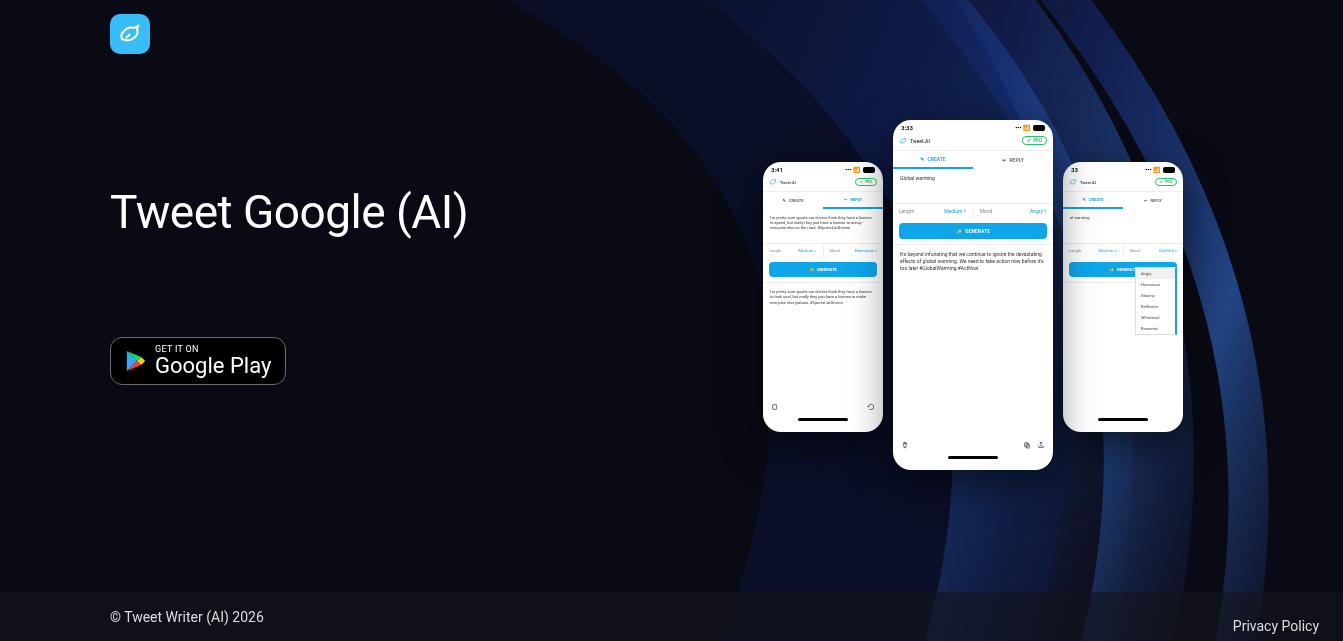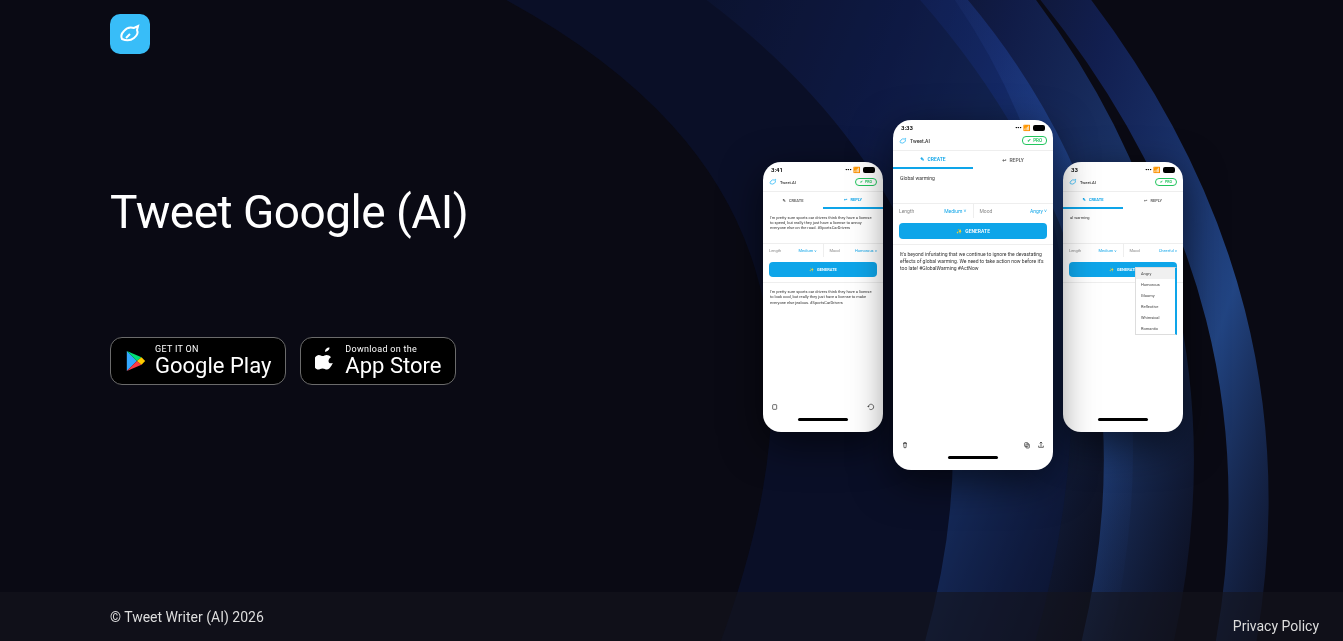--- a/index.html
+++ b/index.html
@@ -184,31 +184,20 @@
             <path d="M2 2 L18 9 L13 13 Z" fill="#00e076"></path>
             <path d="M13 13 L18 17 L2 24 Z" fill="#ff3a44"></path>
             <path d="M18 9 L22 13 L18 17 L13 13 Z" fill="#ffcb00"></path>
           </svg>
       </span>
       <span class="lines">
         <span class="small">GET IT ON</span>
         <span class="big">Google Play</span>
       </span>
     </a>
-    <a class="store-btn">
-      <span class="ap-icon">
-        <svg viewBox="0 0 24 28">
-            <path d="M16.5 1.5c0 1.4-.6 2.7-1.5 3.6-1 1-2.5 1.8-4 1.6-.2-1.4.6-2.8 1.5-3.7 1-1 2.7-1.7 4-1.5zM20.5 20.3c-.7 1.6-1.1 2.3-2 3.7-1.3 2-3.1 4.4-5.3 4.4-2 0-2.5-1.3-5.2-1.3s-3.3 1.3-5.2 1.3c-2.2 0-4-2.2-5.3-4.2C-5 18.9-.8 10.6 3.6 10.6c1.9 0 3.1 1.3 4.7 1.3 1.5 0 2.5-1.3 4.7-1.3 1.9 0 3.9 1 5.3 2.8-4.7 2.6-3.9 9.3 2.2 6.9z" transform="translate(1 0) scale(.9)"></path>
-          </svg>
-      </span>
-      <span class="lines">
-        <span class="small">Download on the</span>
-        <span class="big">App Store</span>
-      </span>
-    </a>
   </div>
 </div>
 
 <div class="phones">
 
   <div class="phone left">
     <div class="phone-status">
         <span>3:41</span>
         <span class="sig">••• <span>📶</span><span class="bat"></span></span>
       </div>

